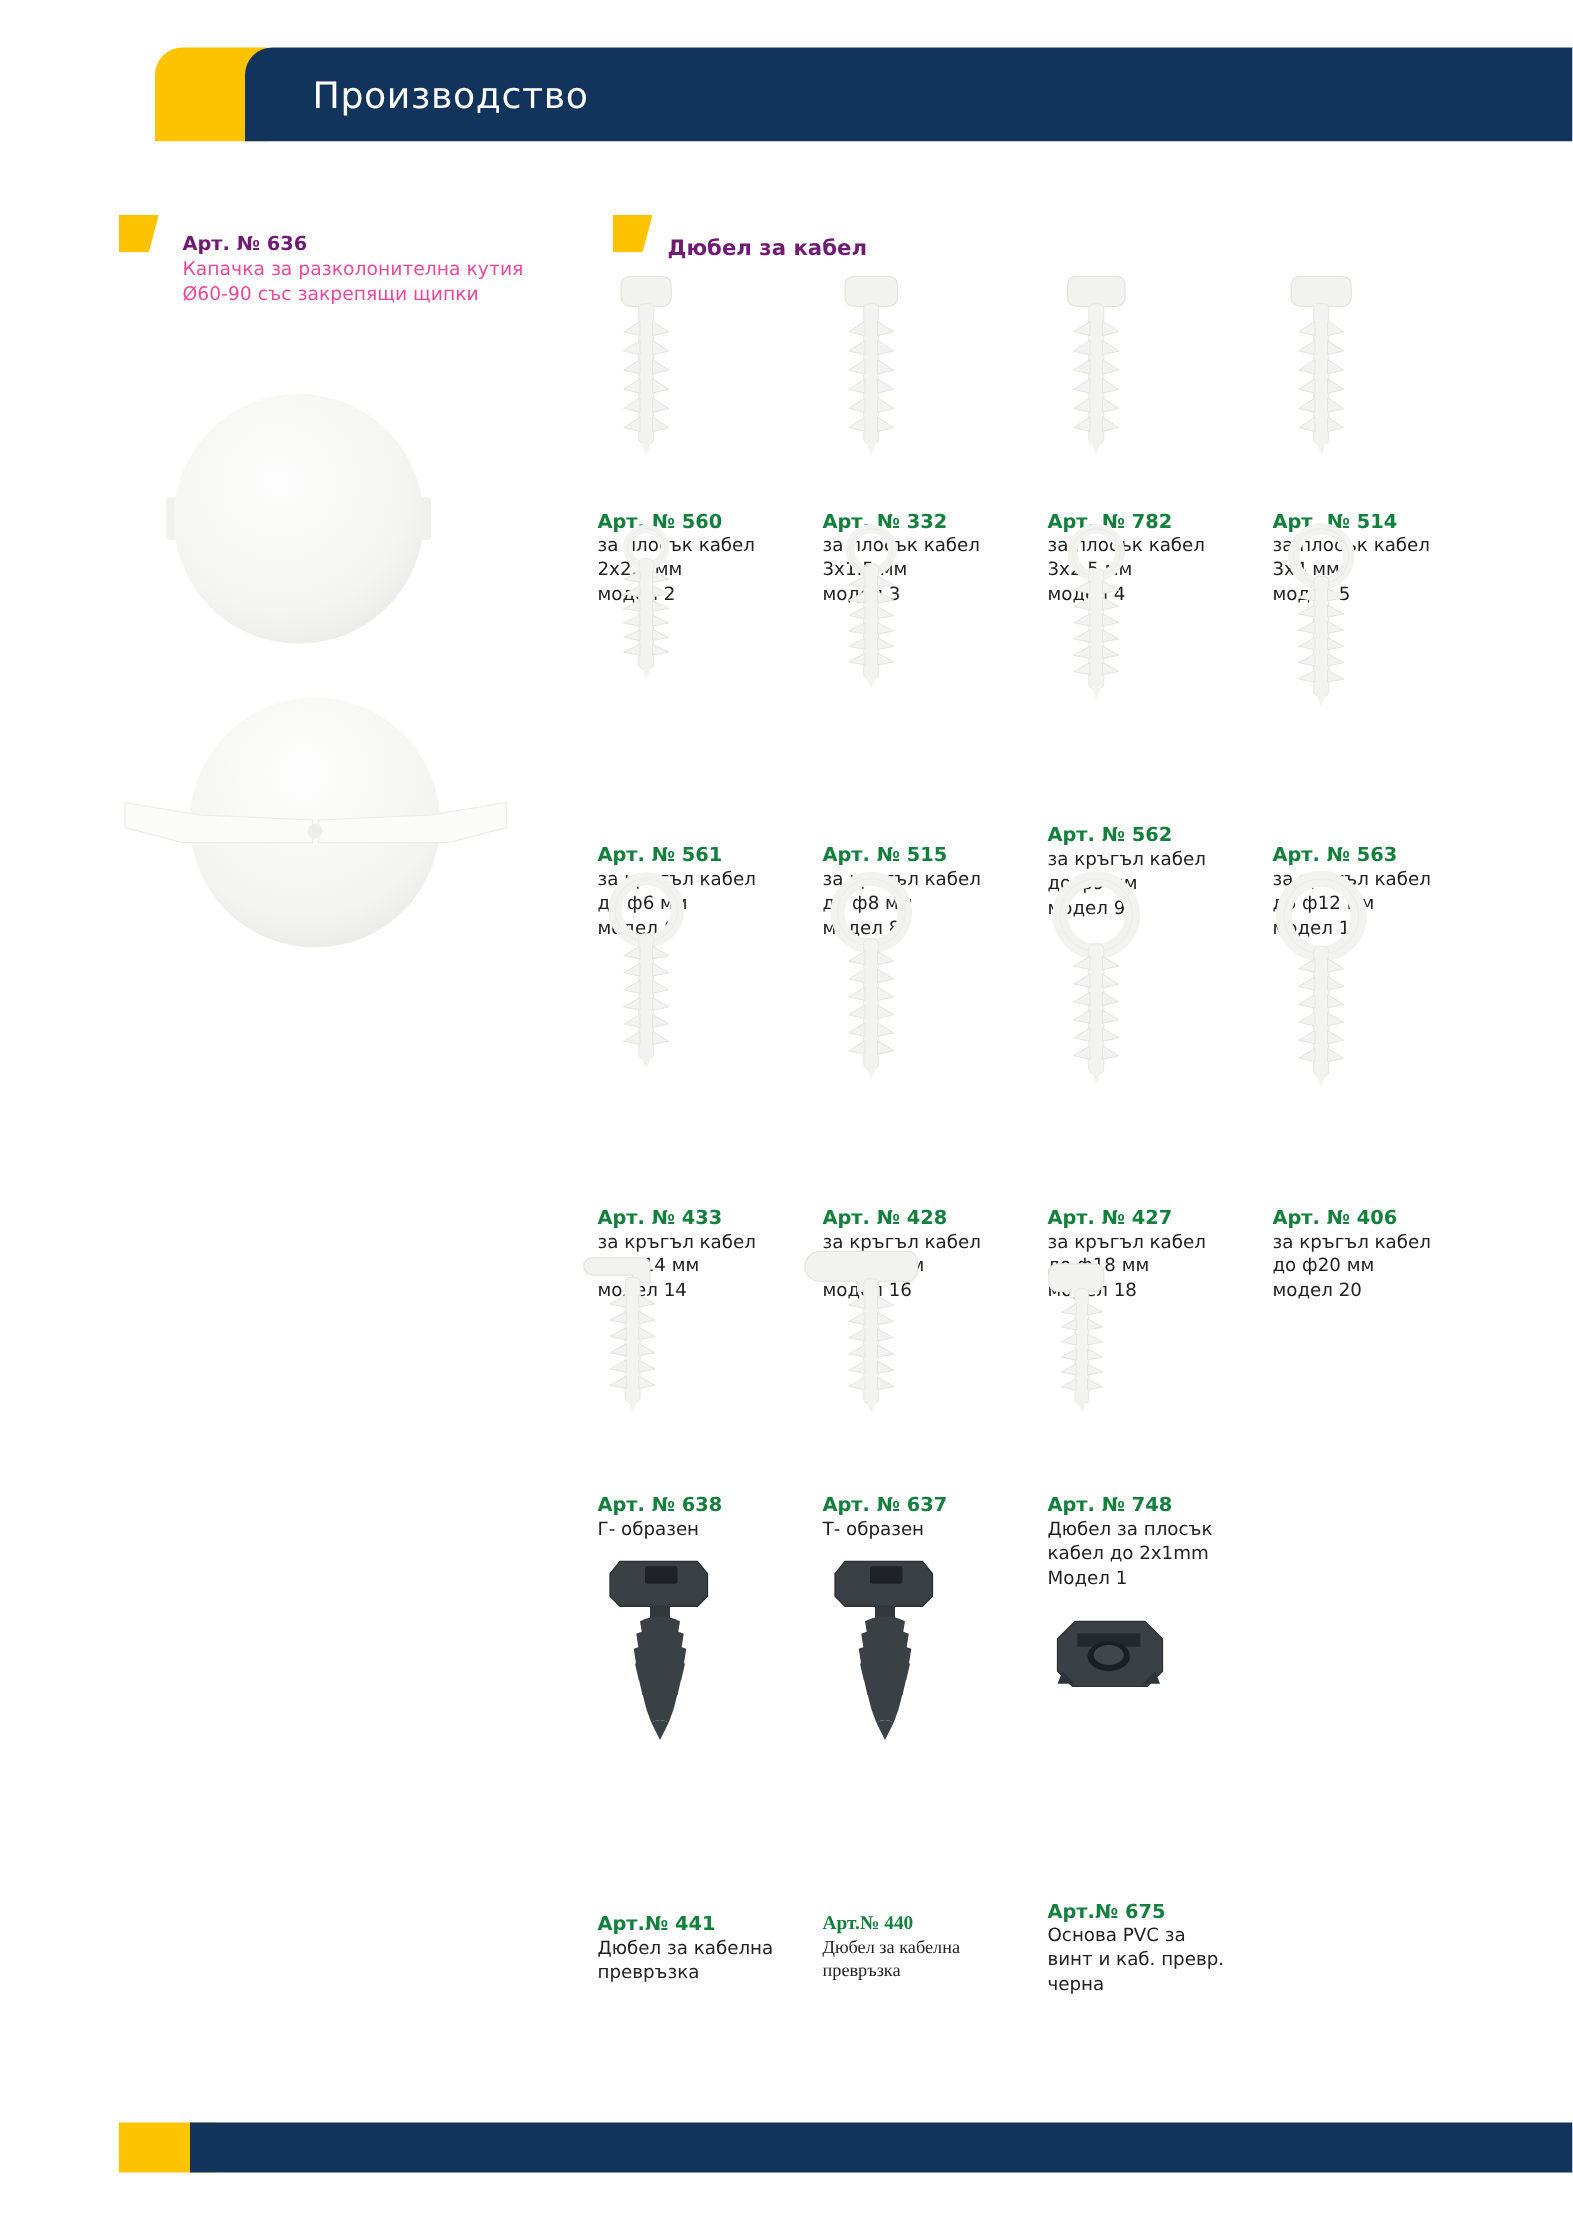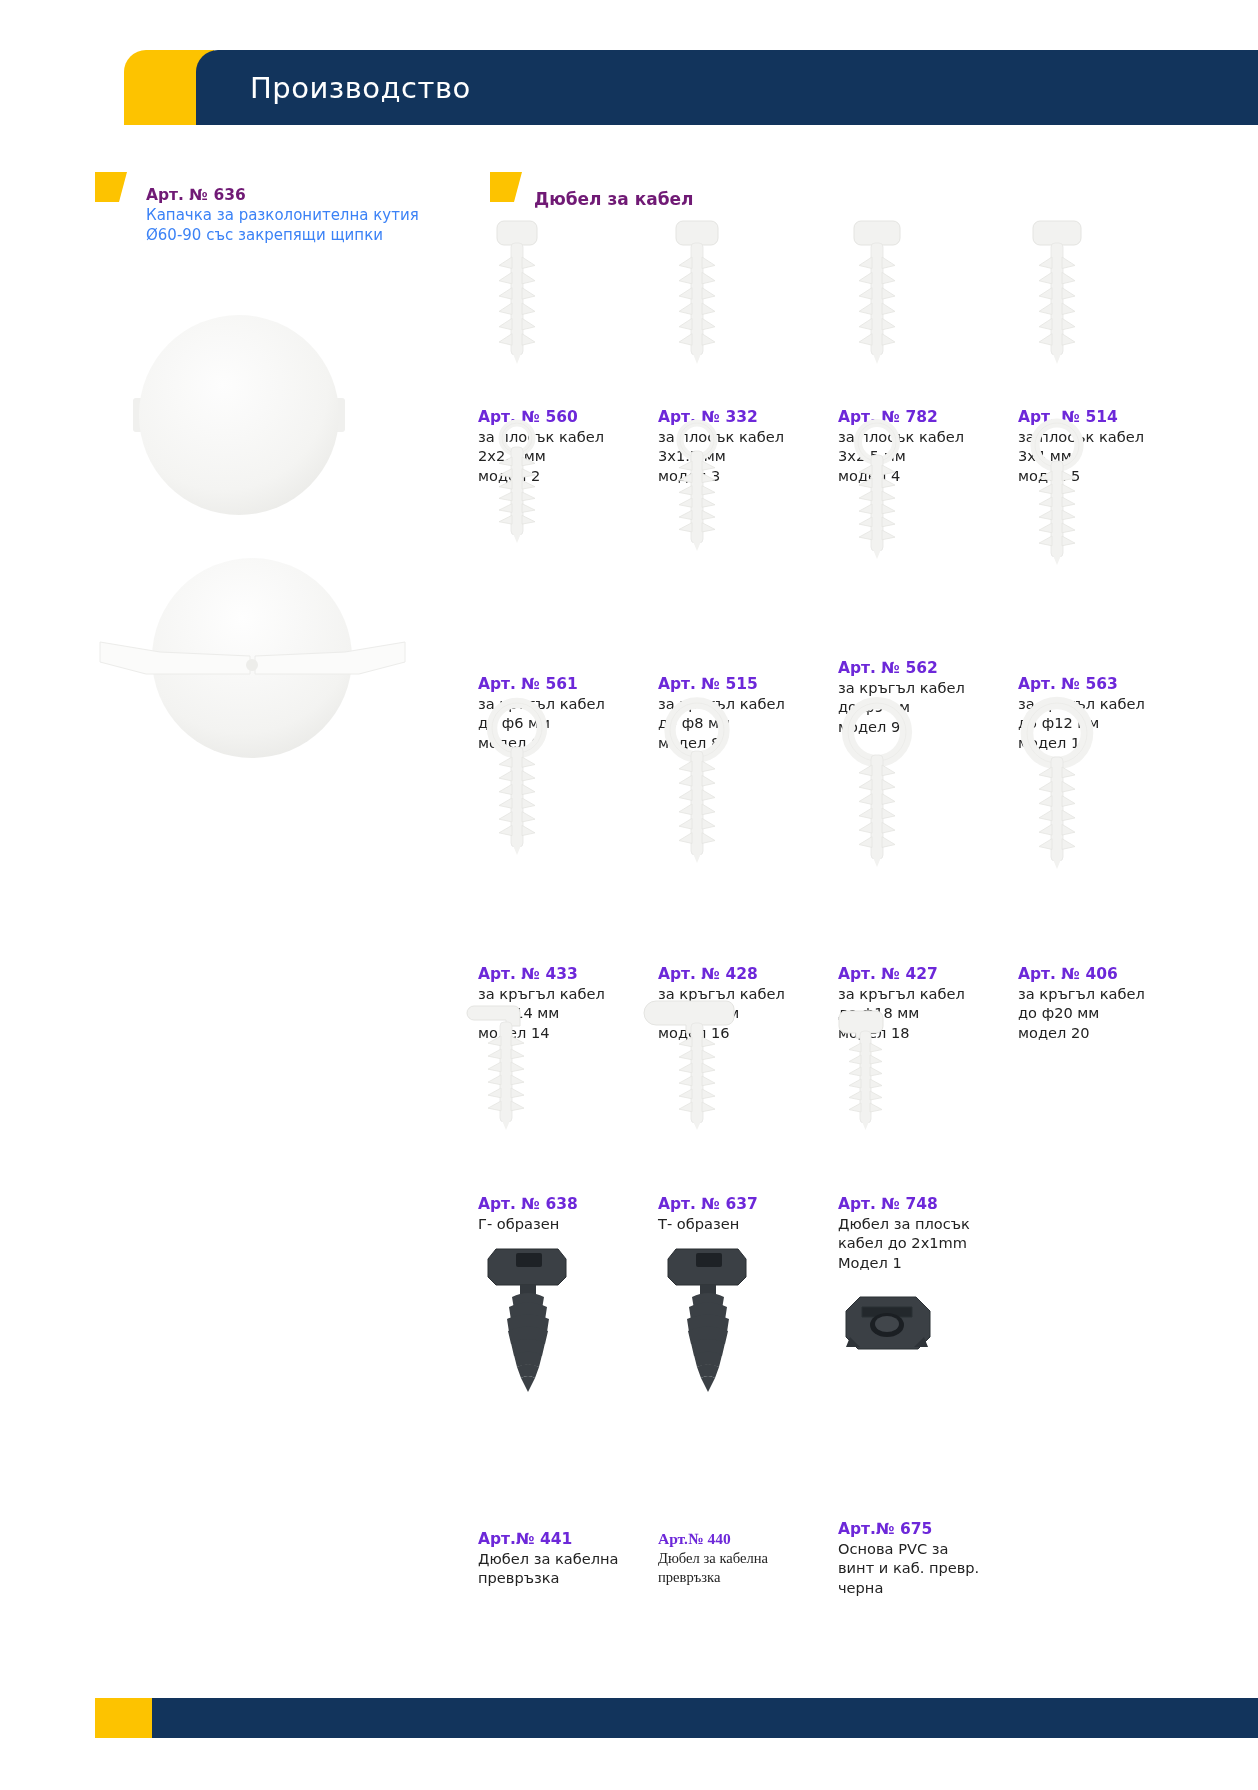--- a/index.html
+++ b/index.html
@@ -11,21 +11,21 @@
     width: 1258px; height: 1790px;
     position: relative;
     font-family: "DejaVu Sans", sans-serif;
     color: #1a1a1a;
     overflow: hidden;
   }
 
   
   .header {
     position: absolute;
-    top: 50px; left: 0; width: 1258px; height: 75px; text-align: right;
+    top: 38px; left: 0; width: 1258px; height: 75px; text-align: right;
   }
   .header-yellow {
     position: absolute;
     left: 124px; top: 0;
     width: 90px; height: 75px;
     background: #fdc300;
     border-radius: 22px 0 0 0;
   }
   .header-navy {
     position: absolute;
@@ -73,38 +73,38 @@
   .flag {
     position: absolute;
     width: 32px; height: 30px;
     background: #fdc300;
     clip-path: polygon(0 0, 100% 0, 75% 100%, 0 100%);
   }
 
   
   .left-col { position: absolute; left: 146px; top: 186px; width: 280px; }
   .item-title { font-size: 15.5px; font-weight: 700; color: #701a75; }
-  .item-desc  { font-size: 15px; line-height: 1.35; color: #3b82f6; margin-top: 1px; }
+  .item-desc  { font-size: 15px; line-height: 1.35; color: #ec4899; margin-top: 1px; }
 
   .cap-top {
     position: absolute; left: 133px; top: 315px;
     width: 205px; height: 205px;
   }
   .cap-bottom {
     position: absolute; left: 100px; top: 570px;
     width: 305px; height: 200px;
   }
 
   
   .right-col { position: absolute; left: 490px; top: 186px; width: 720px; }
   .cell {
     position: absolute;
     width: 185px;
   }
-  .cell .art { font-size: 15.5px; font-weight: 700; color: #6d28d9; }
+  .cell .art { font-size: 15.5px; font-weight: 700; color: #15803d; }
   .cell .sub { font-size: 14.6px; line-height: 1.33; color: #222; margin-top: 1px; }
 
   svg { display: block; overflow: visible; }
 </style>
 </head>
 <body>
 
 <div class="header">
   <div class="header-yellow"></div>
   <div class="header-navy"></div>

